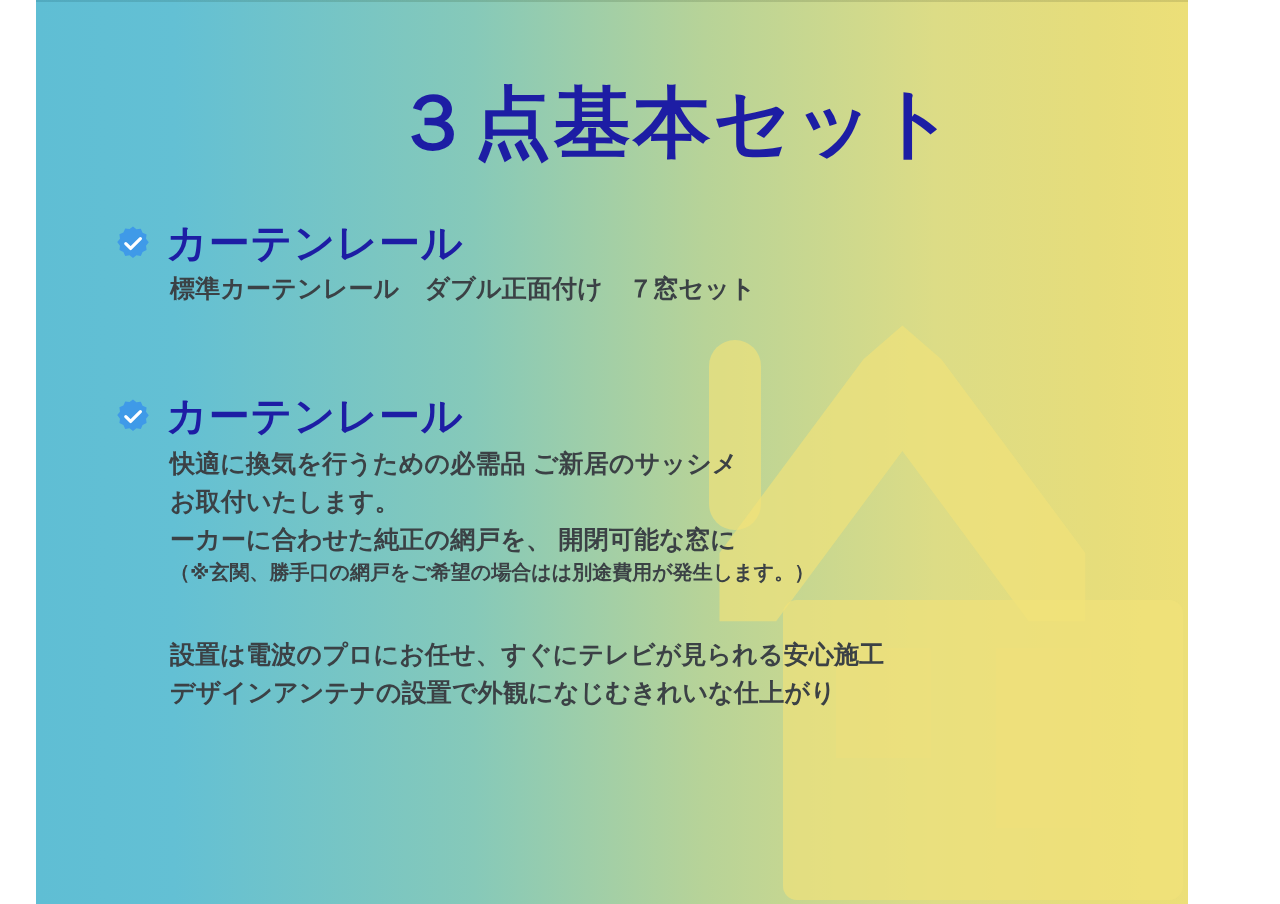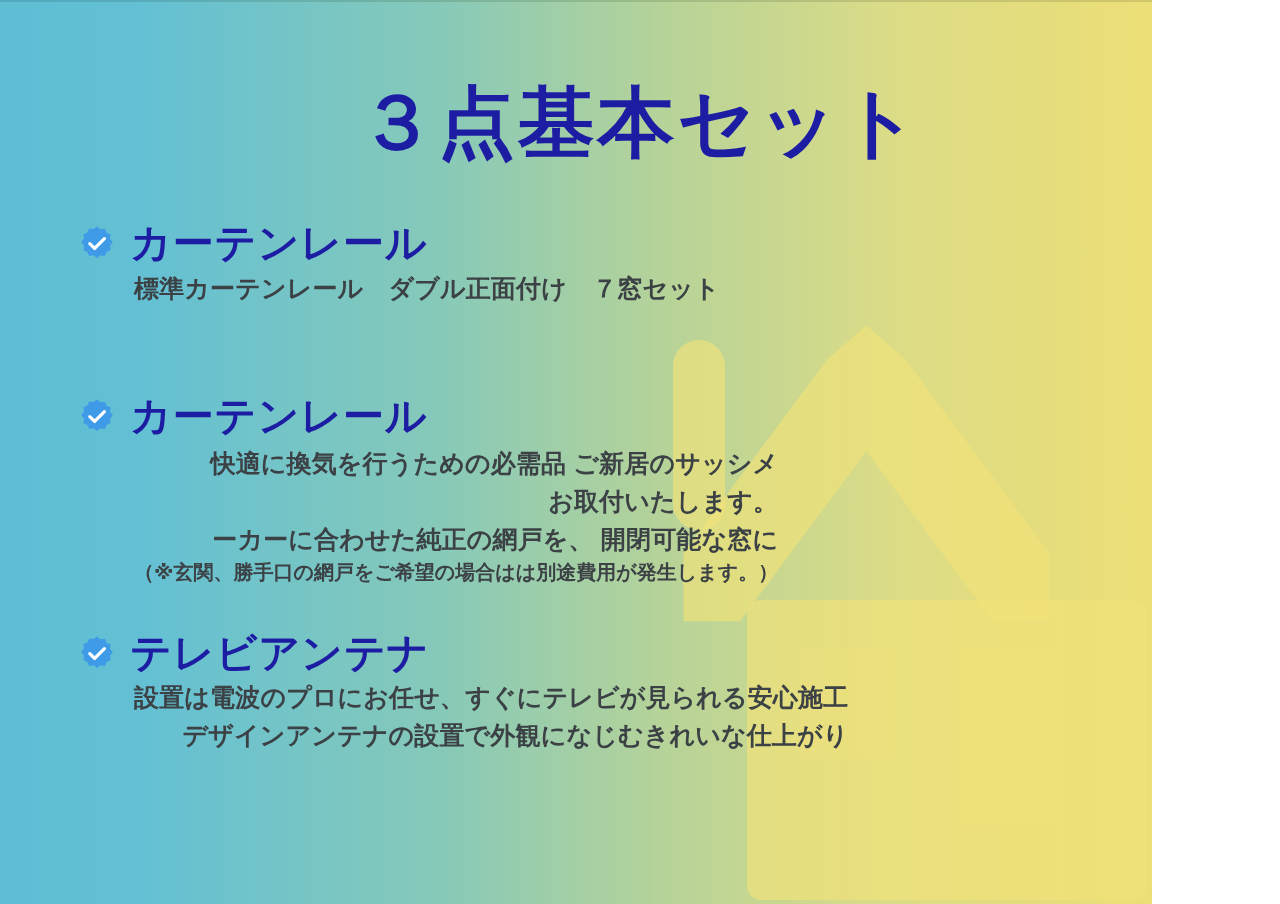--- a/index.html
+++ b/index.html
@@ -20,20 +20,21 @@
     height: 904px;
     overflow: hidden;
     background: linear-gradient(90deg,
                 #5fbed4 0%,
                 #63c0d4 12%,
                 #86c9b9 38%,
                 #b7d398 58%,
                 #dcdc86 78%,
                 #e6dd7b 92%,
                 #ecdf78 100%);
+    margin-left: 36px;
   }
 
   
   #top-hairline {
     position: absolute;
     top: 0; left: 0;
     width: 1280px;
     height: 2px;
     background: linear-gradient(90deg,
                 rgba(40,110,130,.45) 0%,
@@ -71,21 +72,21 @@
     white-space: nowrap;
   }
 
   
   #features {
     position: absolute;
     left: 78px;
     top: 222px;
     width: 1160px;
   }
-  .feature { position: relative; text-align: right; }
+  .feature { position: relative; }
   .feature-head {
     display: flex;
     align-items: center;
     gap: 14px;
   }
   .badge-icon {
     flex: 0 0 auto;
     width: 38px;
     height: 38px;
     display: block;
@@ -177,29 +178,20 @@
       </div>
       <div class="feature-body">
         <div class="line">快適に換気を行うための必需品 ご新居のサッシメ</div>
         <div class="line">お取付いたします。</div>
         <div class="line">ーカーに合わせた純正の網戸を、 開閉可能な窓に</div>
         <div class="line note">（※玄関、勝手口の網戸をご希望の場合はは別途費用が発生します。）</div>
       </div>
     </div>
 
     <div class="feature" id="feat-2">
-      <div class="feature-head">
-        <span class="badge-icon">
-          <svg viewBox="0 0 40 40" xmlns="http://www.w3.org/2000/svg" aria-hidden="true">
-            <path fill="#3f9ae8" d="M20 1.6l3.6 2.9 4.6-.6 1.9 4.2 4.2 1.9-.6 4.6 2.9 3.6-2.9 3.6.6 4.6-4.2 1.9-1.9 4.2-4.6-.6L20 34.8l-3.6-2.9-4.6.6-1.9-4.2-4.2-1.9.6-4.6L3.4 18l2.9-3.6-.6-4.6 4.2-1.9 1.9-4.2 4.6.6z"></path>
-            <path fill="none" stroke="#ffffff" stroke-width="3.4" stroke-linecap="round" stroke-linejoin="round" d="M12.4 19.6l5.1 5.1 10.3-10.3"></path>
-          </svg>
-        </span>
-        <span class="feature-title">テレビアンテナ</span>
-      </div>
       <div class="feature-body">
         <div class="line">設置は電波のプロにお任せ、すぐにテレビが見られる安心施工</div>
         <div class="line">デザインアンテナの設置で外観になじむきれいな仕上がり</div>
       </div>
     </div>
 
   </div>
 </div>
 
 </body></html>

